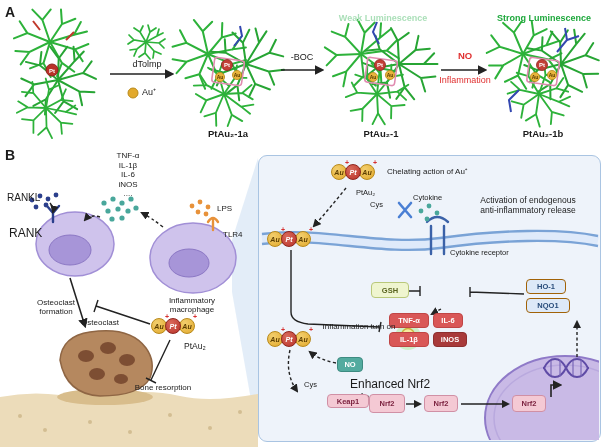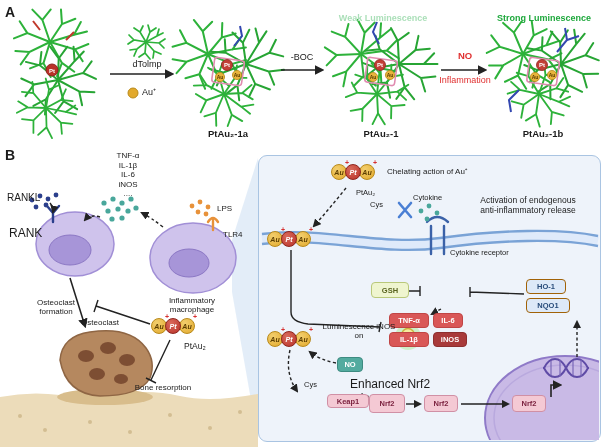--- a/index.html
+++ b/index.html
@@ -337,21 +337,21 @@
   <div class="lbl" style="left:450px;top:249px;font-size:7.5px">Cytokine receptor</div>
 
   <div class="badge b-gsh" style="left:371px;top:282px;width:38px;height:16px">GSH</div>
   <div class="badge b-blue" style="left:526px;top:279px;width:40px;height:15px">HO-1</div>
   <div class="badge b-blue" style="left:526px;top:298px;width:44px;height:15px">NQO1</div>
   <div class="badge b-red" style="left:389px;top:313px;width:40px;height:15px">TNF-α</div>
   <div class="badge b-red" style="left:433px;top:313px;width:30px;height:15px">IL-6</div>
   <div class="badge b-red" style="left:389px;top:332px;width:40px;height:15px">IL-1β</div>
   <div class="badge b-darkred" style="left:433px;top:332px;width:34px;height:15px">iNOS</div>
 
-  <div class="lbl ctr" style="left:322px;top:322px;width:74px;font-size:8px">Luminescence iNOS on</div>
+  <div class="lbl ctr" style="left:322px;top:322px;width:74px;font-size:8px">Inflammation turn on</div>
   <div class="badge b-teal" style="left:337px;top:357px;width:26px;height:15px">NO</div>
   <div class="lbl" style="left:304px;top:381px;font-size:7.5px">Cys</div>
   <div class="lbl" style="left:350px;top:377px;width:100px;font-size:12px">Enhanced Nrf2 release</div>
 
   <div class="badge b-pink" style="left:327px;top:394px;width:42px;height:14px">Keap1</div>
   <div class="badge b-pink" style="left:369px;top:394px;width:36px;height:19px">Nrf2</div>
   <div class="badge b-pink" style="left:424px;top:395px;width:34px;height:17px">Nrf2</div>
   <div class="badge b-pink" style="left:512px;top:395px;width:34px;height:17px">Nrf2</div>
 
 </div>

